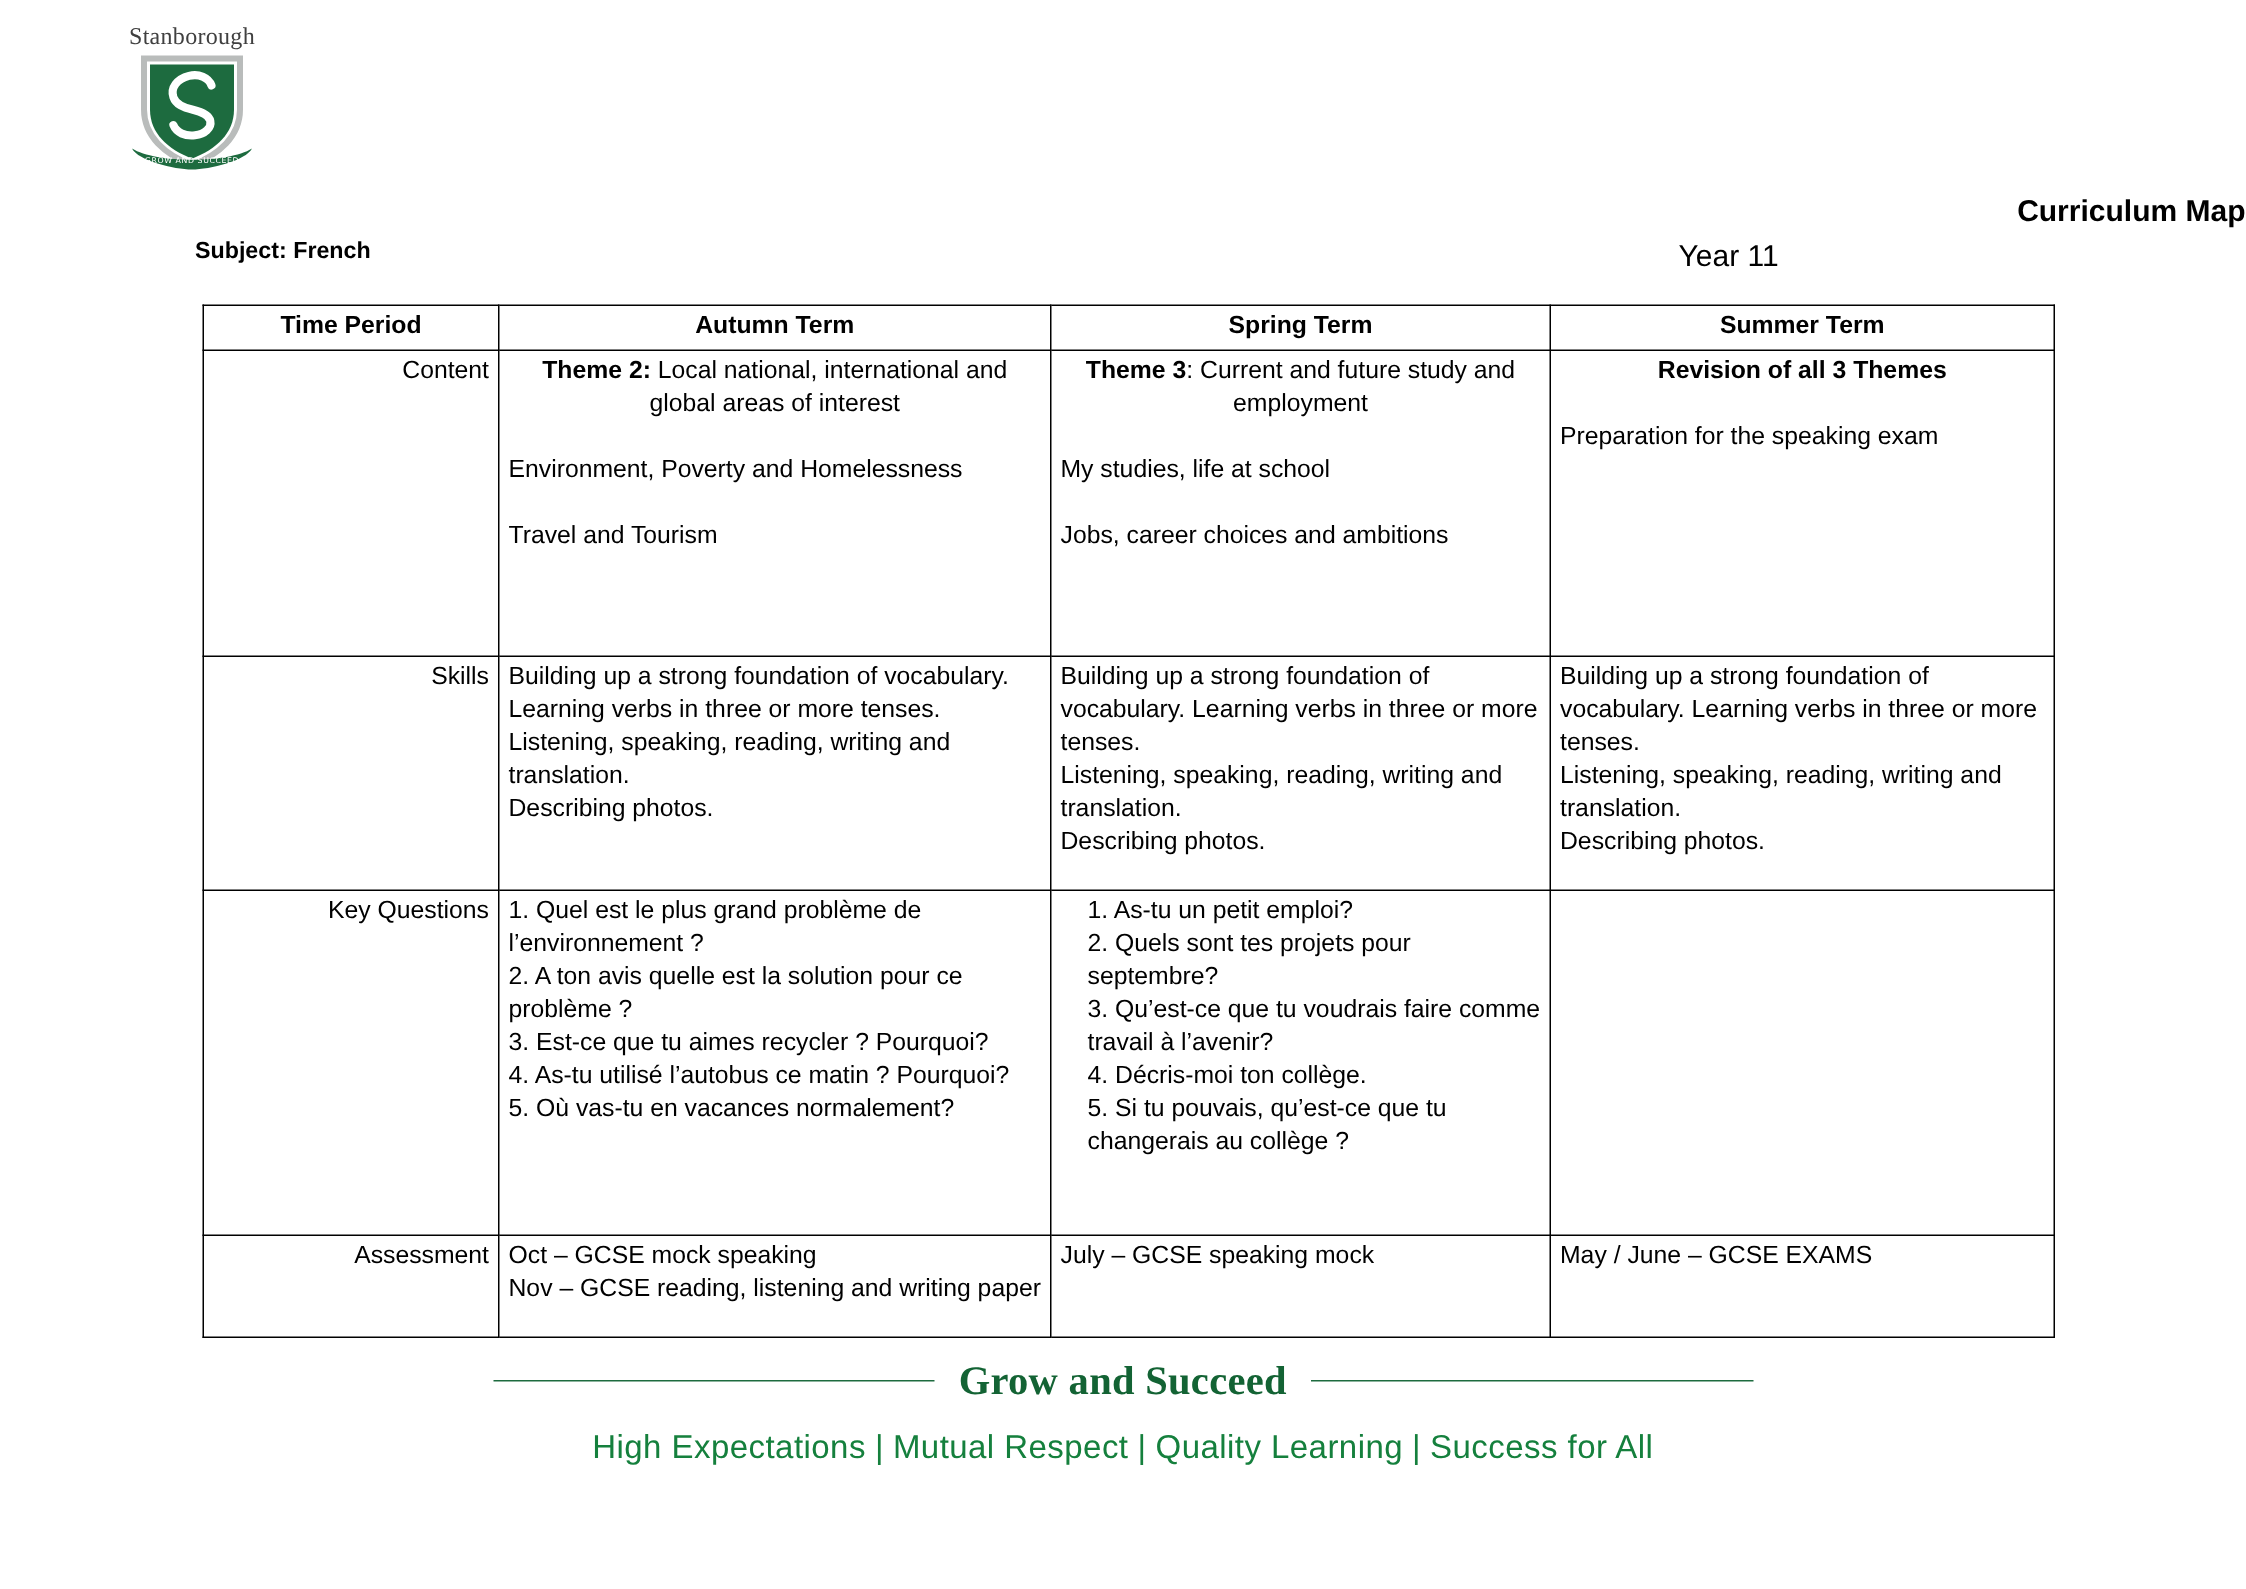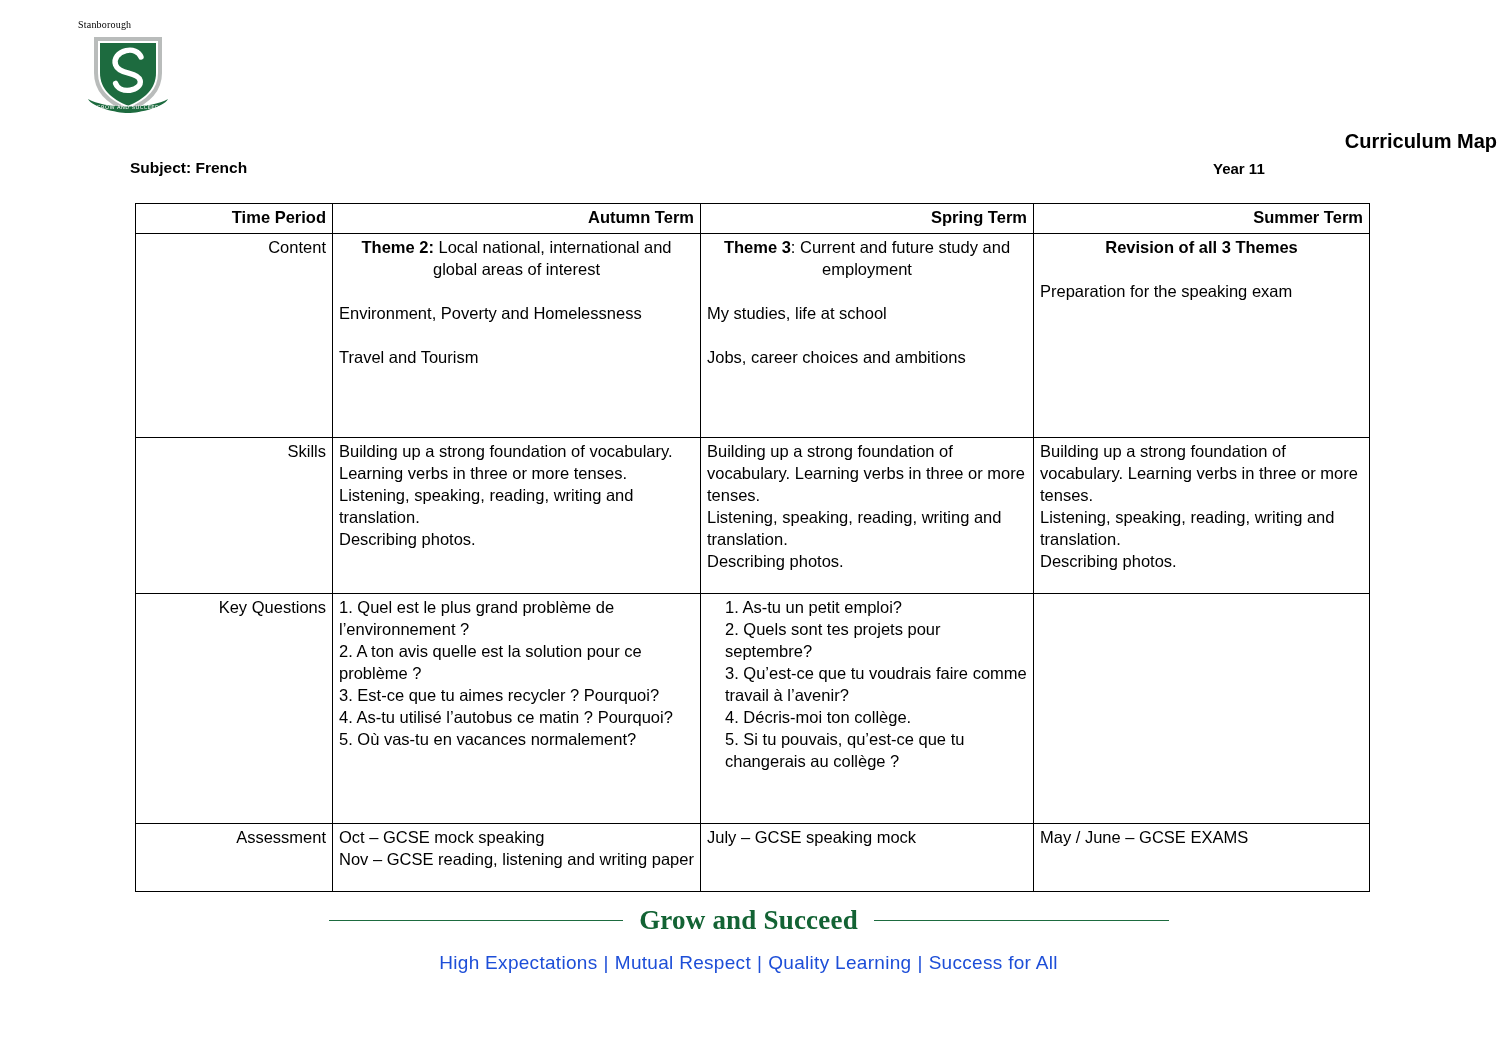--- a/index.html
+++ b/index.html
@@ -19,23 +19,23 @@
   
   .logo-block {
     position: absolute;
     left: 78px;
     top: 18px;
     width: 100px;
     height: 100px;
   }
   .logo-word {
     font-family: "Liberation Serif", serif;
-    font-size: 10px;
-    color: #000000;
-    text-align: left;
+    font-size: 16px;
+    color: #404040;
+    text-align: center;
     letter-spacing: 0.2px;
     line-height: 14px;
     width: 100px;
   }
   .logo-shield {
     width: 100px;
     height: 82px;
     position: relative;
     margin-top: 1px;
   }
@@ -52,24 +52,24 @@
   }
   .subject-line {
     position: absolute;
     left: 130px;
     top: 159px;
     font-size: 15.5px;
     font-weight: bold;
   }
   .year-line {
     position: absolute;
-    left: 1213px;
+    left: 1119px;
     top: 160px;
-    font-size: 15px;
-    font-weight: bold;
+    font-size: 20px;
+    font-weight: normal;
   }
 
   
   .curriculum-table {
     position: absolute;
     left: 135px;
     top: 203px;
     width: 1234px;
     border-collapse: collapse;
     table-layout: fixed;
@@ -81,21 +81,21 @@
     padding: 3px 6px 4px 6px;
     font-size: 16.5px;
     line-height: 1.33;
   }
   .col-label   { width: 197px; }
   .col-autumn  { width: 368px; }
   .col-spring  { width: 333px; }
   .col-summer  { width: 336px; }
 
   .head-cell {
-    text-align: right;
+    text-align: center;
     font-weight: bold;
     font-size: 16.5px;
     padding-top: 2px;
     padding-bottom: 3px;
   }
   .row-label {
     text-align: right;
     font-weight: normal;
     font-size: 16.5px;
     padding-top: 9px;
@@ -138,22 +138,22 @@
     font-family: "Liberation Serif", serif;
     font-size: 27px;
     font-weight: bold;
     color: #136334;
     white-space: nowrap;
     letter-spacing: 0.2px;
   }
   .values-text {
     margin-top: 16px;
     font-family: "Liberation Sans", sans-serif;
-    font-size: 19px;
-    color: #1d4ed8;
+    font-size: 22px;
+    color: #15803d;
     letter-spacing: 0.3px;
     white-space: nowrap;
   }
   .values-sep { padding: 0 6px; }
 </style>
 </head>
 <body>
 
 <div class="logo-block">
   <div class="logo-word">Stanborough</div>

